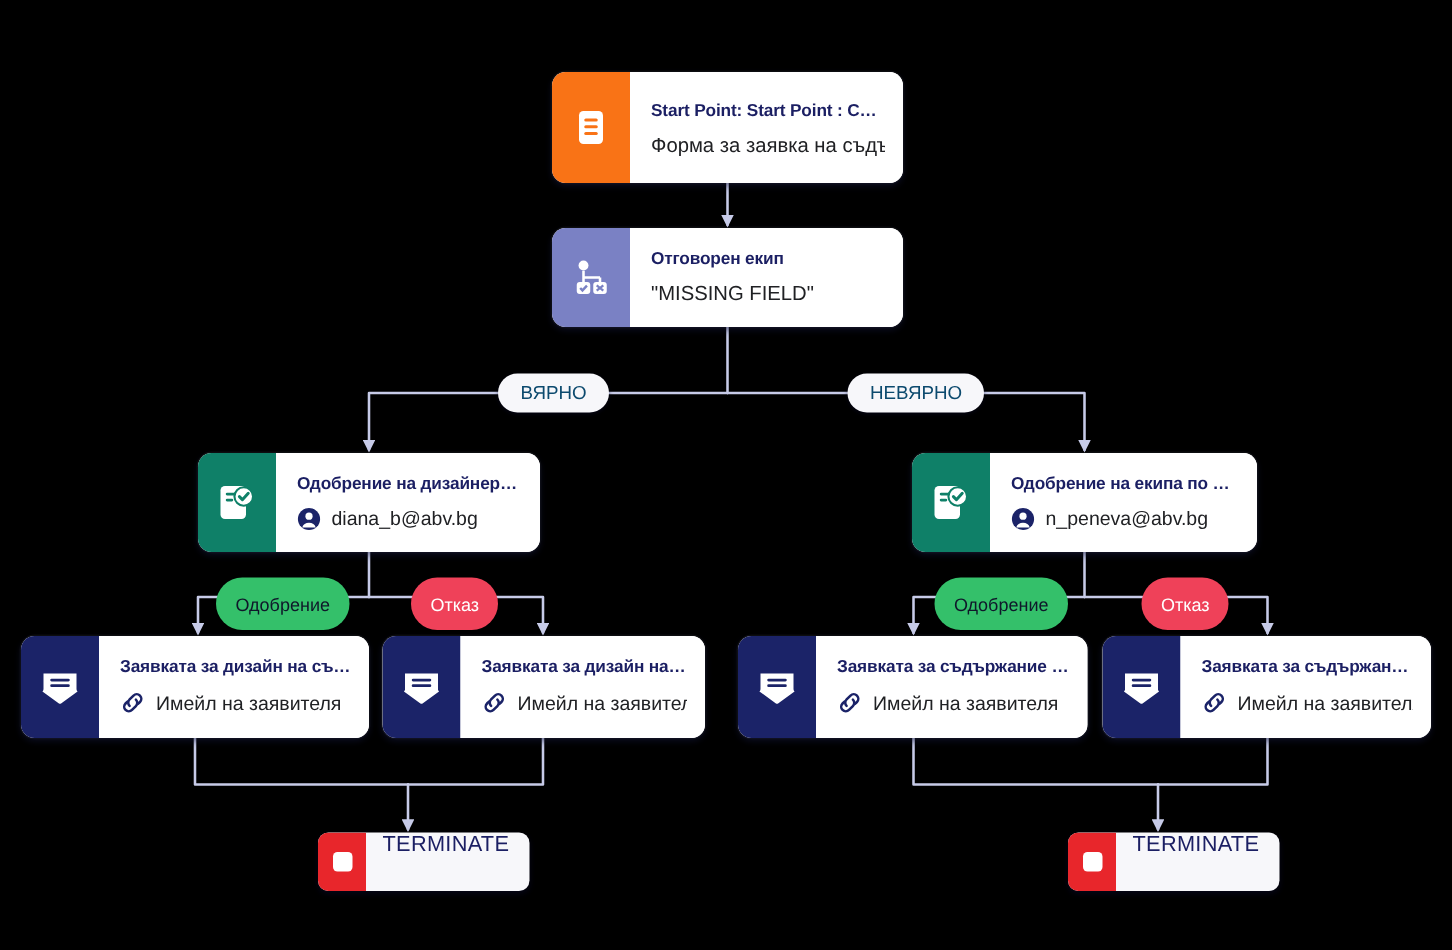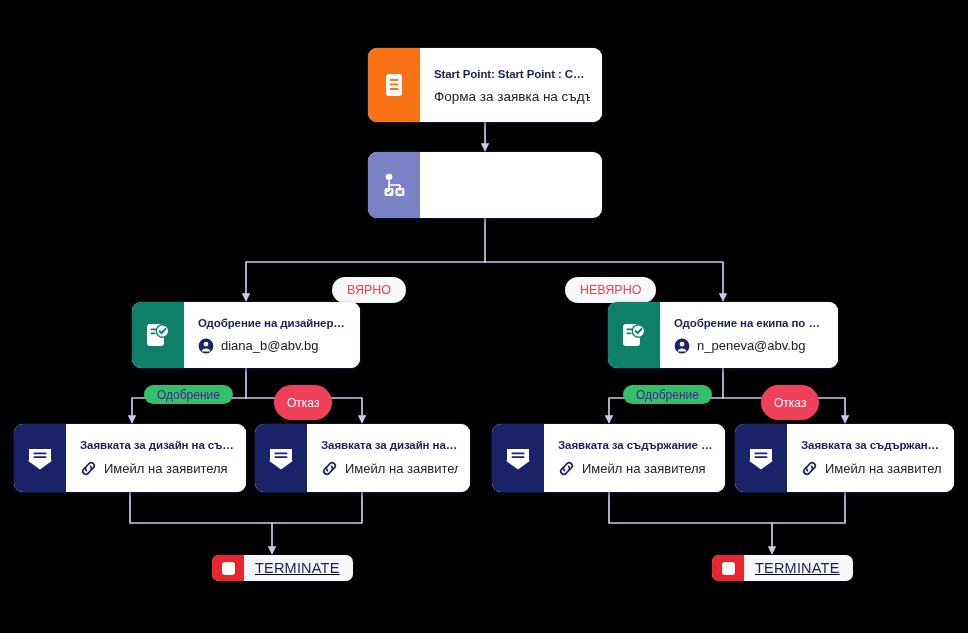--- a/index.html
+++ b/index.html
@@ -95,30 +95,29 @@
     display: flex;
     align-items: center;
     justify-content: center;
     border-radius: 999px;
     font-size: 12.5px;
     white-space: nowrap;
     box-sizing: border-box;
   }
   .pill-cond {
     background: #f7f7fa;
-    color: #ef4444;
+    color: #0c4a6e;
     height: 26px;
     padding: 0 15px;
     box-shadow: 0 1px 3px rgba(10,10,40,0.5);
-    margin-top: 28px;
   }
   .pill-approve {
     background: #34c06a;
-    color: #4c1d95;
-    height: 19px;
+    color: #0f172a;
+    height: 35px;
     padding: 0 13px;
     font-size: 12px;
   }
   .pill-reject {
     background: #ef4159;
     color: #ffffff;
     height: 35px;
     padding: 0 13px;
     font-size: 12px;
   }
@@ -126,27 +125,25 @@
   .p-false { left: 565px; top: 249px; text-align: center; }
   .p-appr-l { left: 144px; top: 385px; }
   .p-rej-l  { left: 274px; top: 385px; }
   .p-appr-r { left: 623px; top: 385px; }
   .p-rej-r  { left: 761px; top: 385px; }
 
   
   .terminate {
     position: absolute;
     display: flex;
-    align-items: center;
-    height: 26px;
+    height: 39px;
     border-radius: 7px;
     background: #f7f7fa;
     box-shadow: 0 2px 4px rgba(10,10,40,0.55);
     overflow: hidden;
-    text-decoration: underline;
   }
   .terminate .stop-pane {
     width: 32px;
     height: 100%;
     background: #e8262b;
     display: flex;
     align-items: center;
     justify-content: center;
     flex: 0 0 auto;
   }
@@ -227,20 +224,24 @@
         <svg class="ico" width="26" height="26" viewBox="0 0 26 26">
           <circle cx="8" cy="5" r="3.3" fill="#ffffff"></circle>
           <path d="M8,8.5 L8,13 M8,13 L19,13 M19,13 L19,16 M8,13 L8,16" stroke="#ffffff" stroke-width="1.7" fill="none"></path>
           <rect x="3.5" y="16" width="9" height="8" rx="2" fill="#ffffff"></rect>
           <rect x="14.5" y="16" width="9" height="8" rx="2" fill="#ffffff"></rect>
           <path d="M5.8,20 L7.3,21.6 L10.3,18.4" stroke="#7a81c4" stroke-width="1.6" fill="none"></path>
           <path d="M16.8,18.3 L21.2,21.8 M21.2,18.3 L16.8,21.8" stroke="#7a81c4" stroke-width="1.5"></path>
         </svg>
       </span>
     </div>
+    <div class="body">
+      <div class="title">Отговорен екип</div>
+      <div class="subtitle">"MISSING FIELD"</div>
+    </div>
   </div>
 
   <div class="pill pill-cond p-true">ВЯРНО</div>
   <div class="pill pill-cond p-false">НЕВЯРНО</div>
 
   <div class="node n-appr-l">
     <div class="icon-pane pane-teal">
       <span>
         <svg class="ico" width="24" height="26" viewBox="0 0 24 26">
           <path d="M4,2 h11 a3,3 0 0 1 3,3 v16 a3,3 0 0 1 -3,3 h-11 a3,3 0 0 1 -3,-3 v-16 a3,3 0 0 1 3,-3 z" fill="#ffffff"></path>

